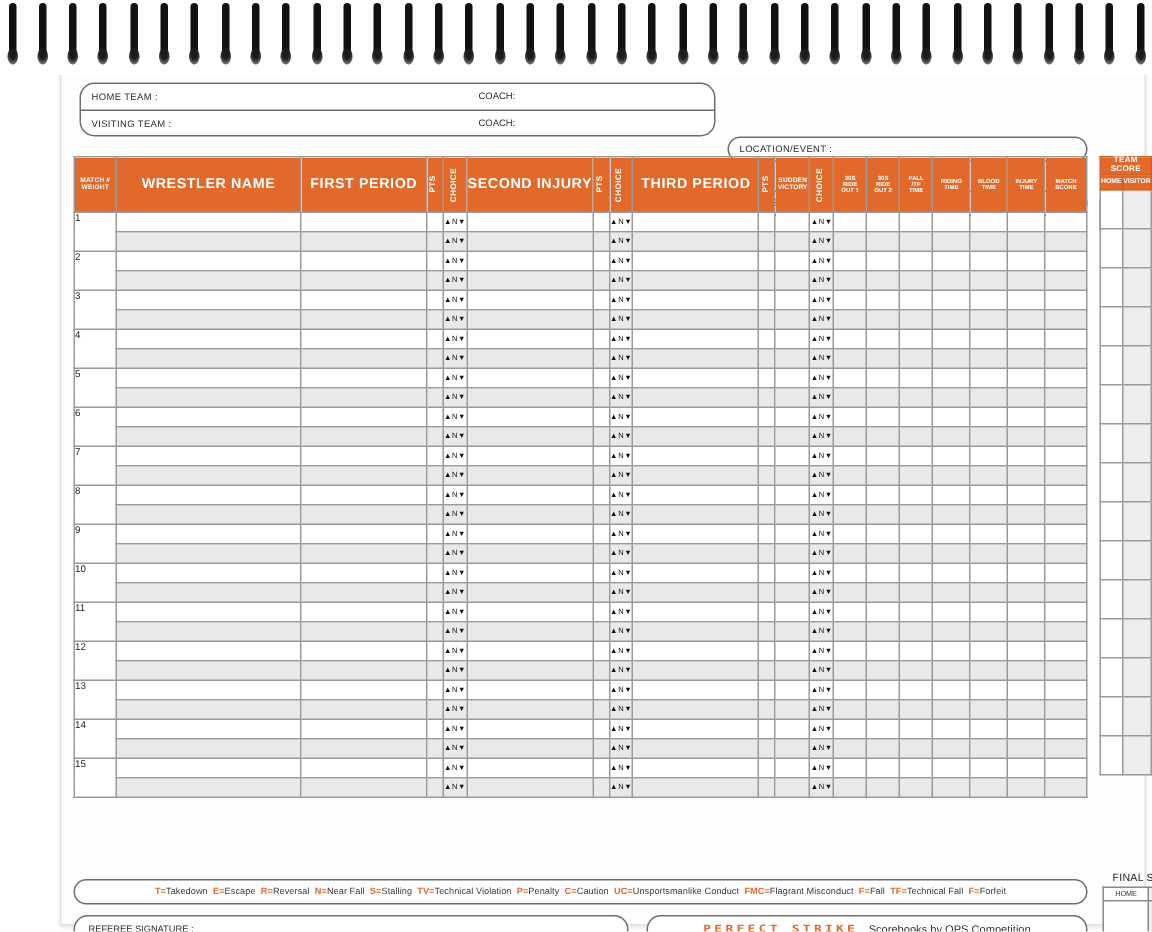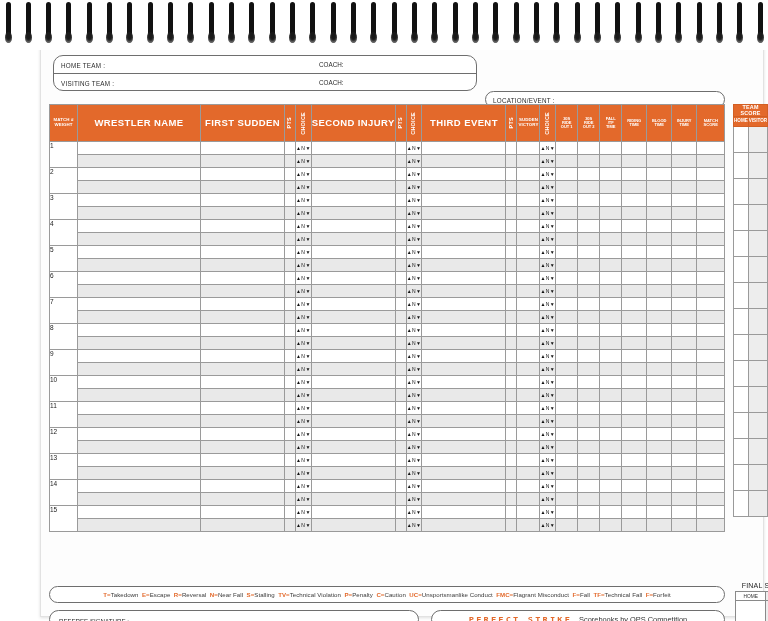--- a/index.html
+++ b/index.html
@@ -374,39 +374,39 @@
         <thead>
           <tr style="height:37px;">
               <th class="tiny">
                 <div>MATCH #</div>
                 <div>WEIGHT</div>
               </th>
               <th class="big">
                 <div>WRESTLER NAME</div>
               </th>
               <th class="big">
-                <div>FIRST SUDDEN</div>
+                <div>FIRST PERIOD</div>
               </th>
               <th class="vert">
                 <span>PTS</span>
               </th>
               <th class="vert">
                 <span>CHOICE</span>
               </th>
               <th class="big">
                 <div>SECOND INJURY</div>
               </th>
               <th class="vert">
                 <span>PTS</span>
               </th>
               <th class="vert">
                 <span>CHOICE</span>
               </th>
               <th class="big">
-                <div>THIRD EVENT</div>
+                <div>THIRD PERIOD</div>
               </th>
               <th class="vert">
                 <span>PTS</span>
               </th>
               <th class="tiny">
                 <div>SUDDEN</div>
                 <div>VICTORY</div>
               </th>
               <th class="vert">
                 <span>CHOICE</span>

